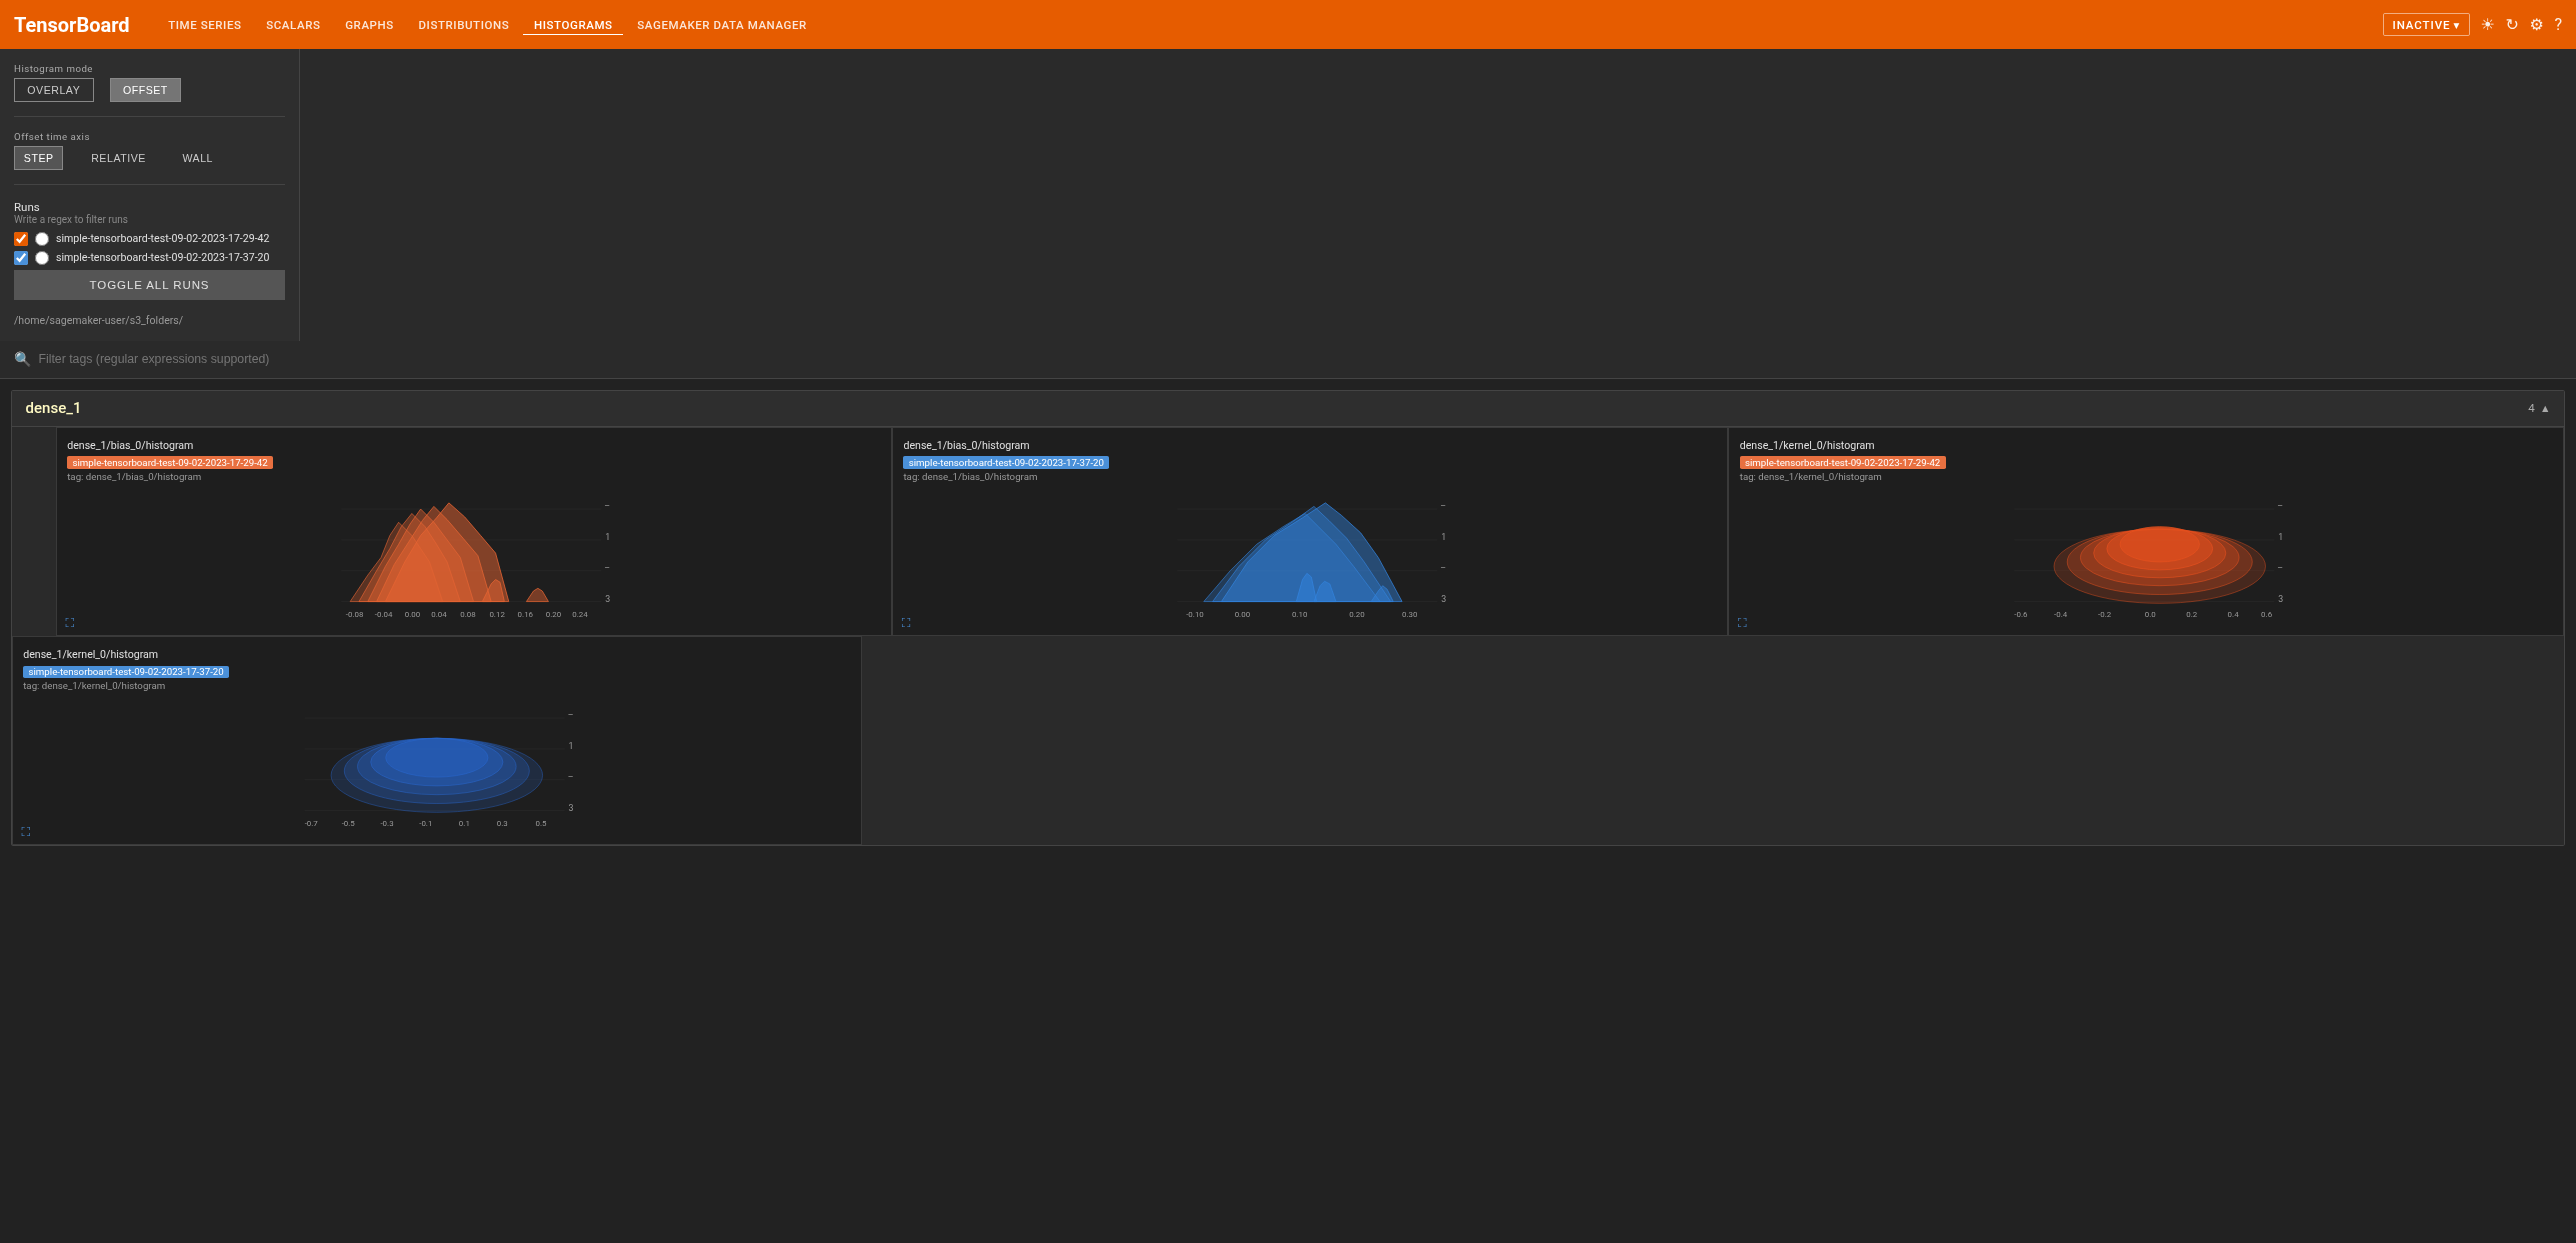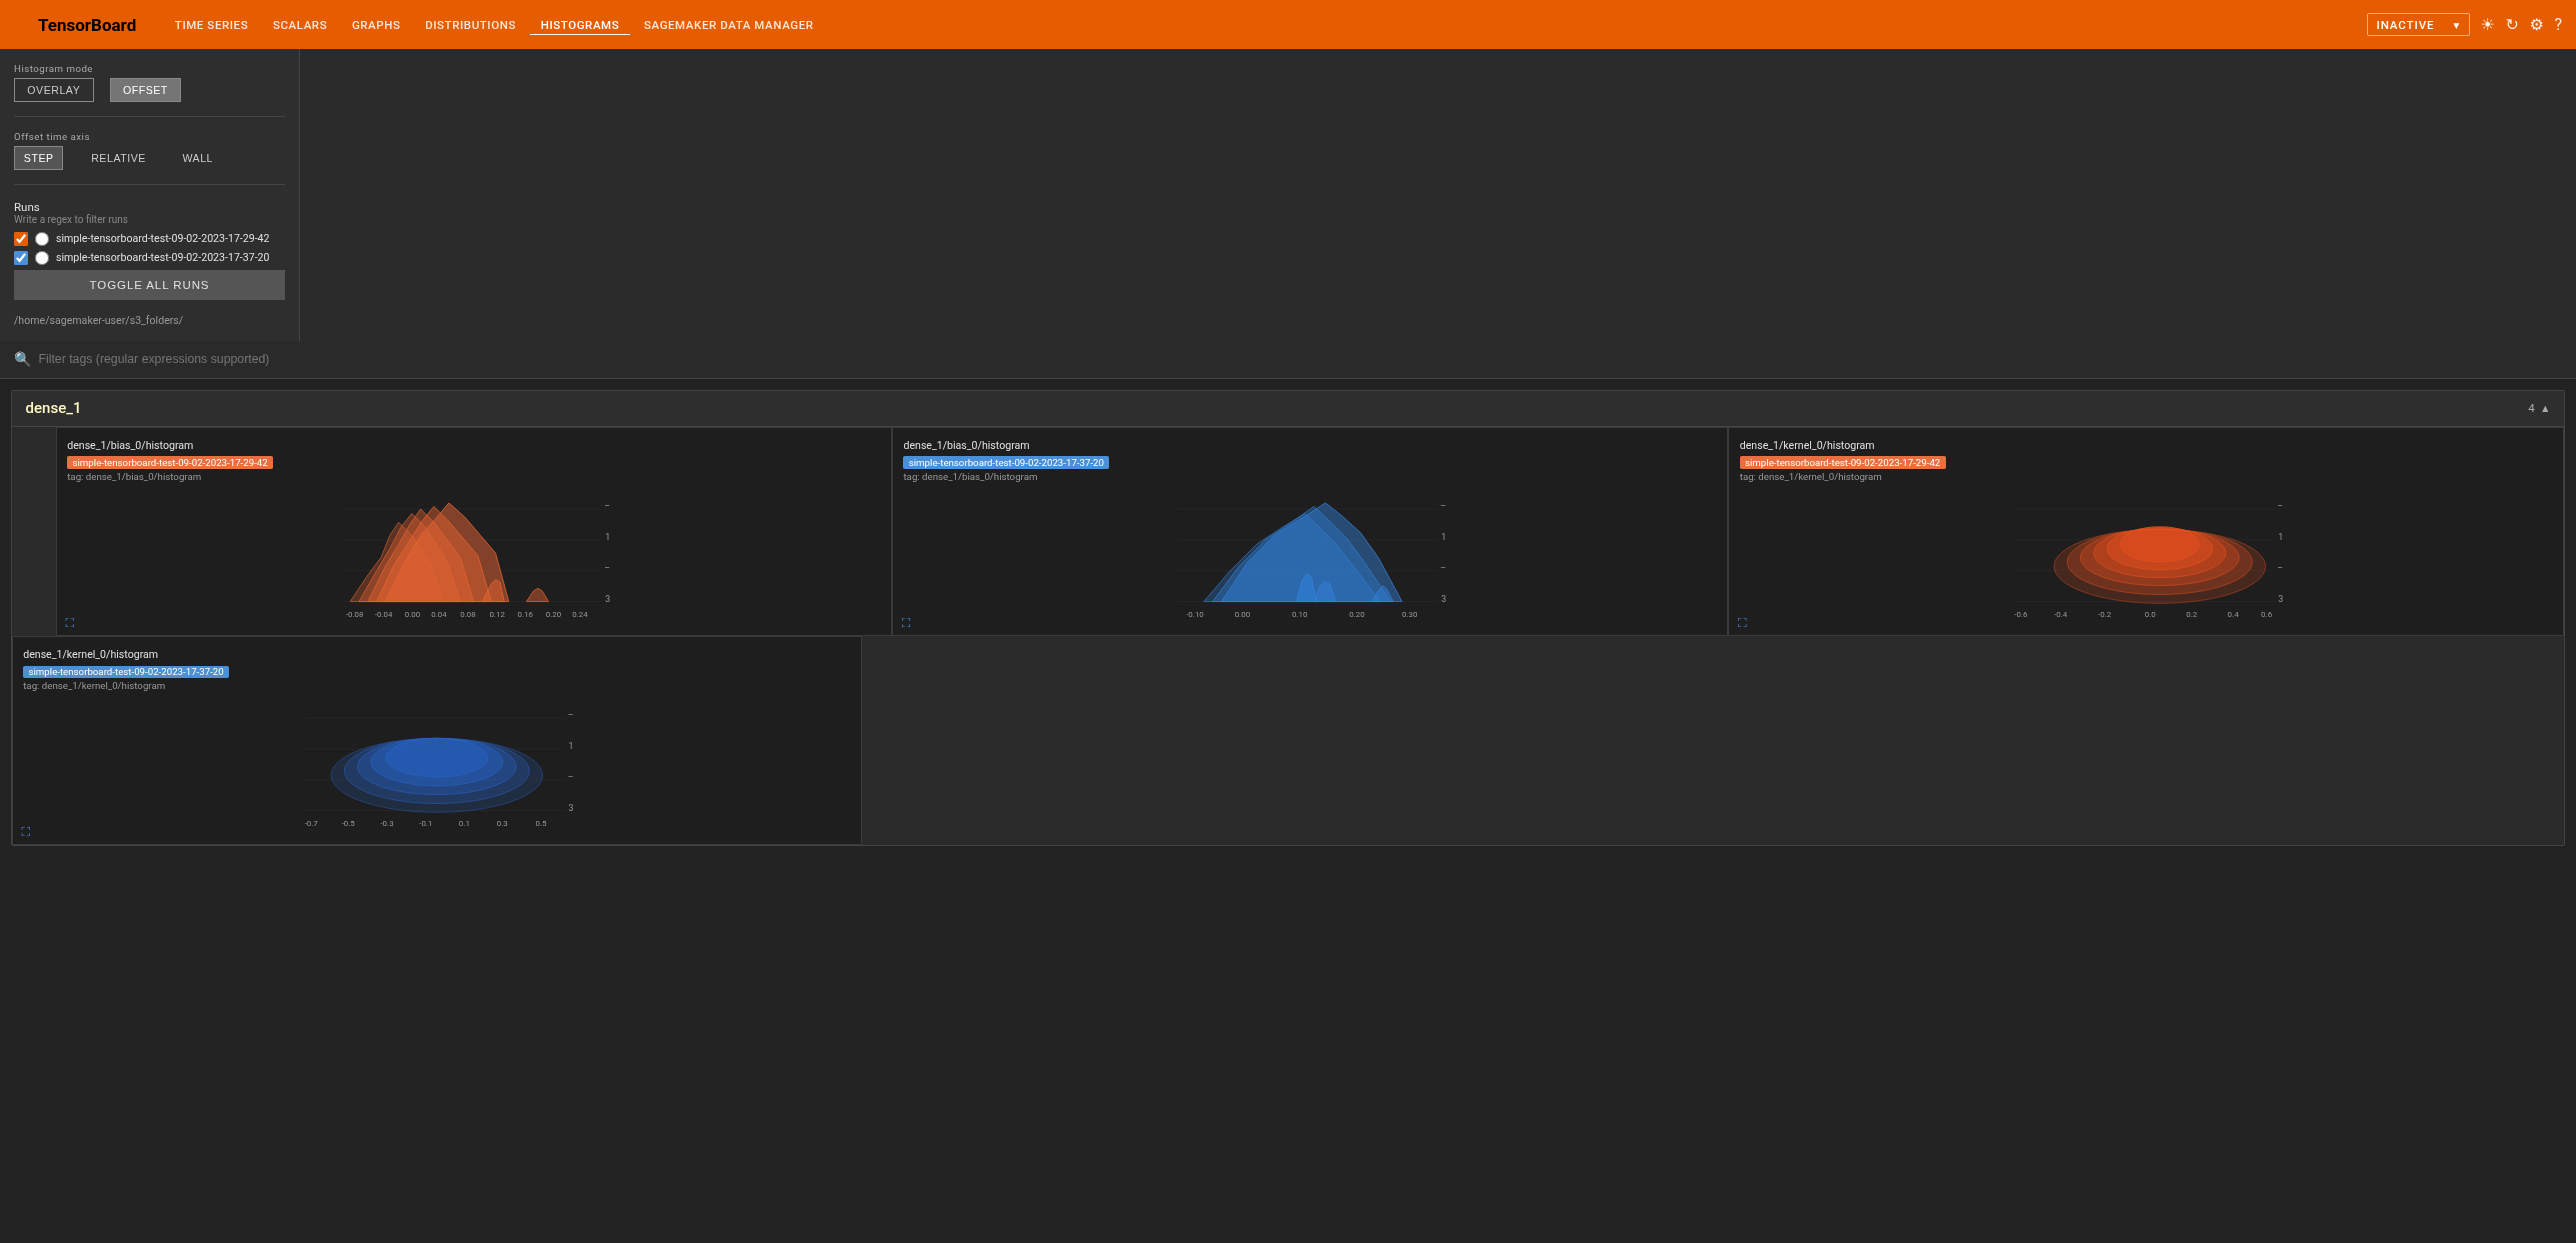--- a/index.html
+++ b/index.html
@@ -8,26 +8,25 @@
     
     .topnav {
       background: #e65c00;
       display: flex;
       align-items: center;
       padding: 0 14px;
       height: 49px;
       gap: 7px;
     }
     .topnav-logo {
-      color: #000000;
-      font-size: 17px;
+      color: #ffffff;
+      font-size: 20px;
       font-weight: bold;
       margin-right: 21px;
       white-space: nowrap;
-      margin-left: 24px;
     }
     .topnav-links {
       display: flex;
       gap: 3.5px;
       flex: 1;
       text-align: right;
     }
     .topnav-link {
       color: rgba(255,255,255,0.85);
       text-decoration: none;
@@ -44,21 +43,21 @@
       padding-bottom: 1.8px;
     }
     .topnav-right {
       display: flex;
       align-items: center;
       gap: 10.6px;
     }
     .inactive-dropdown {
       display: flex;
       align-items: center;
-      gap: 19px;
+      gap: 3px;
       border: 0.9px solid rgba(255,255,255,0.5);
       padding: 3.5px 8.8px;
       border-radius: 1.8px;
       color: white;
       font-size: 11.5px;
       font-weight: 500;
       cursor: pointer;
       letter-spacing: 0.08em;
     }
     .topnav-icon {

